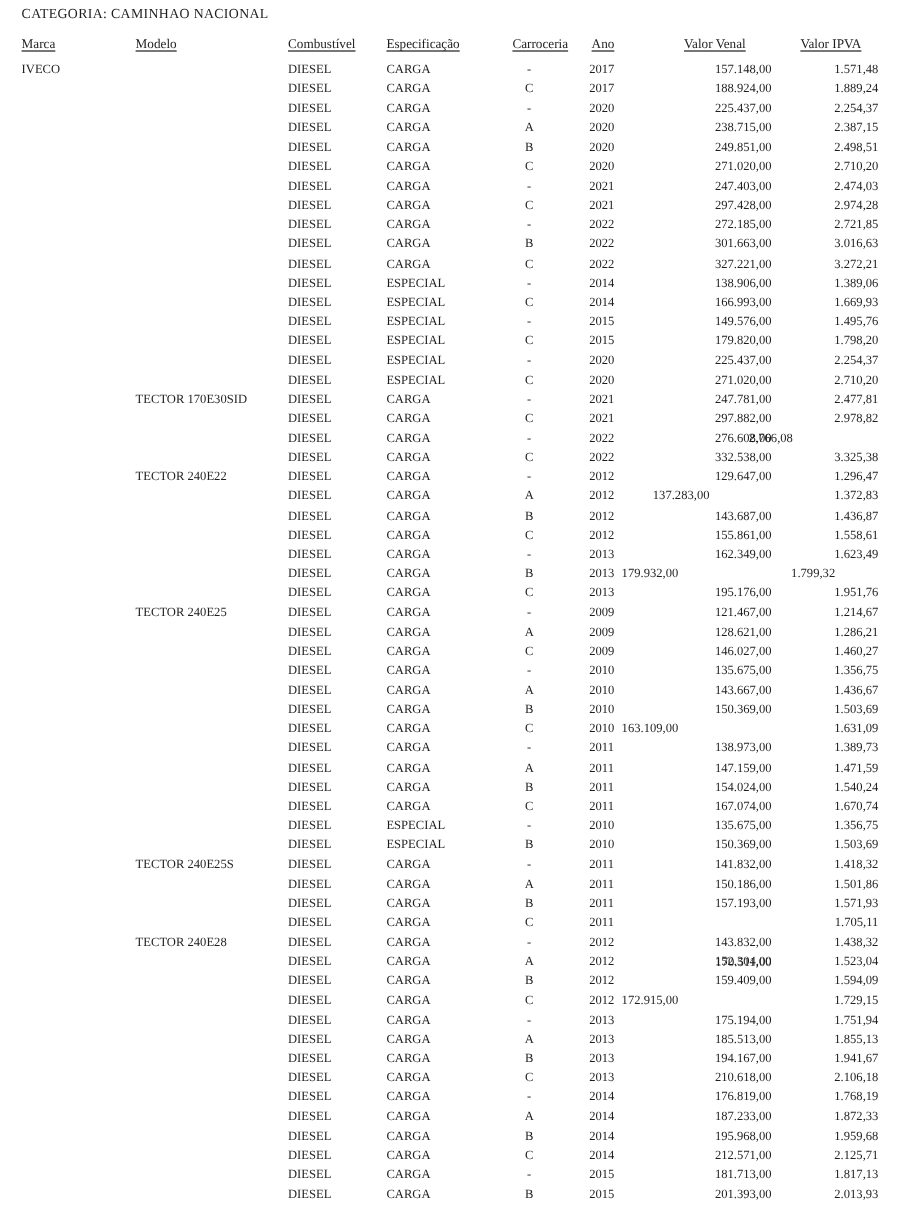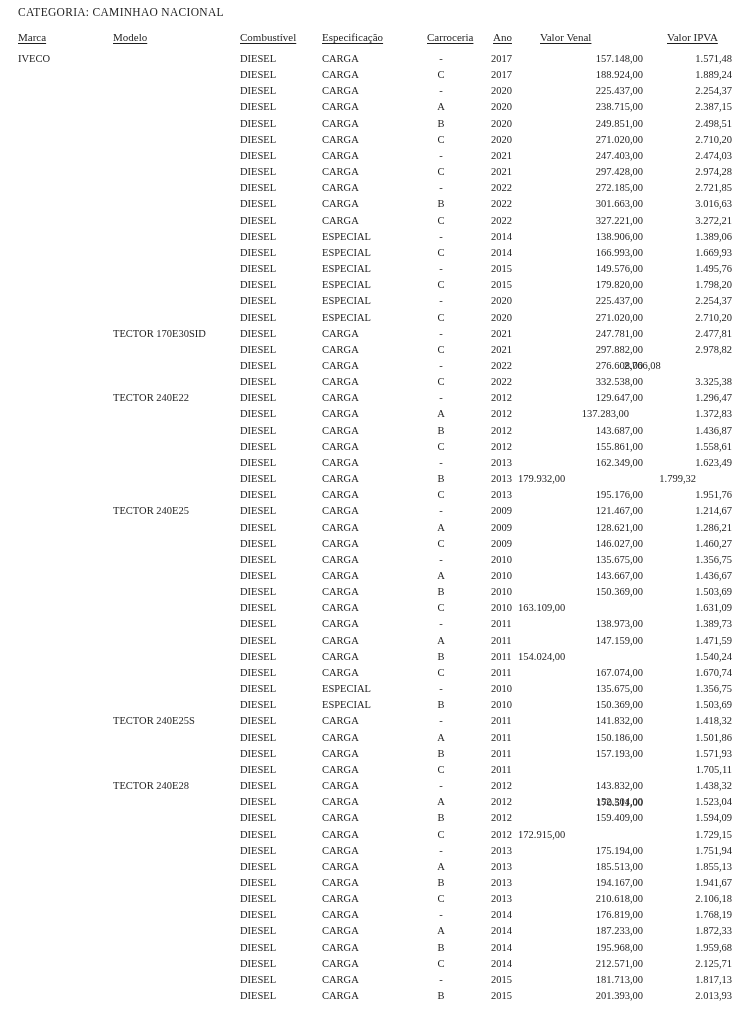--- a/index.html
+++ b/index.html
@@ -53,21 +53,21 @@
 <div class="page">
   <div class="category-title">CATEGORIA: CAMINHAO NACIONAL</div>
 
   <div>
     <span class="hdr" style="left:18px">Marca</span>
     <span class="hdr" style="left:113px">Modelo</span>
     <span class="hdr" style="left:240px">Combustível</span>
     <span class="hdr" style="left:322px">Especificação</span>
     <span class="hdr" style="left:427px">Carroceria</span>
     <span class="hdr" style="left:493px">Ano</span>
-    <span class="hdr" style="left:540px">Valor Venal</span>
+    <span class="hdr" style="left:570px">Valor Venal</span>
     <span class="hdr" style="left:667px">Valor IPVA</span>
   </div>
 
   <div class="rows" id="rows">
       <div class="row">
         <span class="cell" style="left: 18px; width: 92px; text-align: left;">IVECO</span>
         <span class="cell" style="left: 113px; width: 125px; text-align: left;"></span>
         <span class="cell" style="left: 240px; width: 80px; text-align: left;">DIESEL</span>
         <span class="cell" style="left: 322px; width: 102px; text-align: left;">CARGA</span>
         <span class="cell" style="left: 411px; width: 60px; text-align: center;">-</span>
@@ -285,21 +285,21 @@
         <span class="cell" style="left: 518px; width: 125px; text-align: right;">129.647,00</span>
         <span class="cell" style="left: 628px; width: 104px; text-align: right;">1.296,47</span>
       </div>
       <div class="row">
         <span class="cell" style="left: 18px; width: 92px; text-align: left;"></span>
         <span class="cell" style="left: 113px; width: 125px; text-align: left;"></span>
         <span class="cell" style="left: 240px; width: 80px; text-align: left;">DIESEL</span>
         <span class="cell" style="left: 322px; width: 102px; text-align: left;">CARGA</span>
         <span class="cell" style="left: 411px; width: 60px; text-align: center;">A</span>
         <span class="cell" style="left: 491px; width: 42px; text-align: left;">2012</span>
-        <span class="cell" style="left: 504px; width: 125px; text-align: right;">137.283,00</span>
+        <span class="cell" style="left: 544px; width: 125px; text-align: left;">137.283,00</span>
         <span class="cell" style="left: 628px; width: 104px; text-align: right;">1.372,83</span>
       </div>
       <div class="row">
         <span class="cell" style="left: 18px; width: 92px; text-align: left;"></span>
         <span class="cell" style="left: 113px; width: 125px; text-align: left;"></span>
         <span class="cell" style="left: 240px; width: 80px; text-align: left;">DIESEL</span>
         <span class="cell" style="left: 322px; width: 102px; text-align: left;">CARGA</span>
         <span class="cell" style="left: 411px; width: 60px; text-align: center;">B</span>
         <span class="cell" style="left: 491px; width: 42px; text-align: left;">2012</span>
         <span class="cell" style="left: 518px; width: 125px; text-align: right;">143.687,00</span>
@@ -435,21 +435,21 @@
         <span class="cell" style="left: 518px; width: 125px; text-align: right;">147.159,00</span>
         <span class="cell" style="left: 628px; width: 104px; text-align: right;">1.471,59</span>
       </div>
       <div class="row">
         <span class="cell" style="left: 18px; width: 92px; text-align: left;"></span>
         <span class="cell" style="left: 113px; width: 125px; text-align: left;"></span>
         <span class="cell" style="left: 240px; width: 80px; text-align: left;">DIESEL</span>
         <span class="cell" style="left: 322px; width: 102px; text-align: left;">CARGA</span>
         <span class="cell" style="left: 411px; width: 60px; text-align: center;">B</span>
         <span class="cell" style="left: 491px; width: 42px; text-align: left;">2011</span>
-        <span class="cell" style="left: 518px; width: 125px; text-align: left;">154.024,00</span>
+        <span class="cell" style="left: 518px; width: 125px; text-align: right;">154.024,00</span>
         <span class="cell" style="left: 628px; width: 104px; text-align: right;">1.540,24</span>
       </div>
       <div class="row">
         <span class="cell" style="left: 18px; width: 92px; text-align: left;"></span>
         <span class="cell" style="left: 113px; width: 125px; text-align: left;"></span>
         <span class="cell" style="left: 240px; width: 80px; text-align: left;">DIESEL</span>
         <span class="cell" style="left: 322px; width: 102px; text-align: left;">CARGA</span>
         <span class="cell" style="left: 411px; width: 60px; text-align: center;">C</span>
         <span class="cell" style="left: 491px; width: 42px; text-align: left;">2011</span>
         <span class="cell" style="left: 518px; width: 125px; text-align: right;">167.074,00</span>

